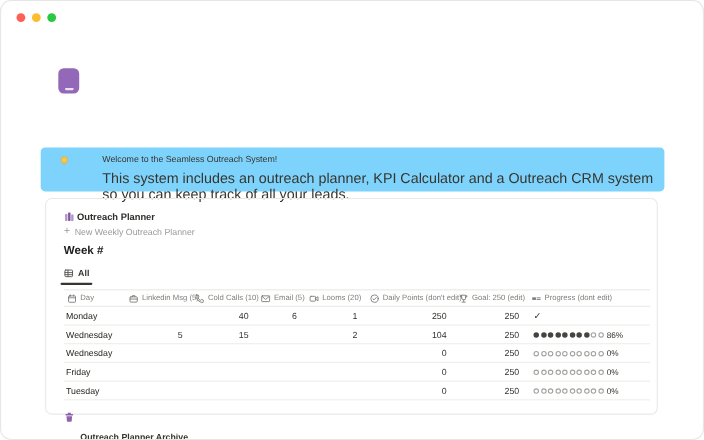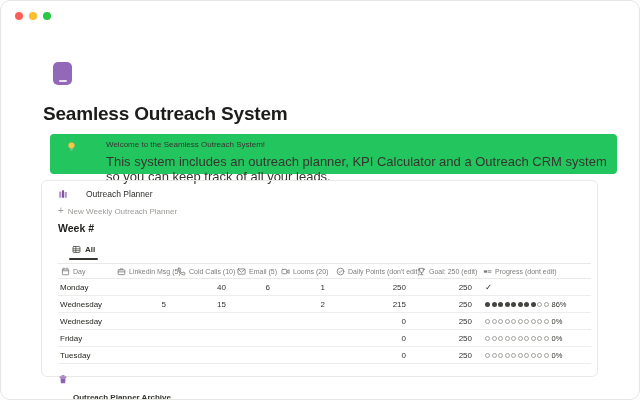--- a/index.html
+++ b/index.html
@@ -10,32 +10,32 @@
   
   .traffic{position:absolute;left:14px;top:11px;display:flex;gap:6px;}
   .tl-dot{width:8px;height:8px;border-radius:50%;}
   .tl-red{background:#ff5f57;} .tl-yellow{background:#febc2e;} .tl-green{background:#28c840;}
   
   .page-icon{position:absolute;left:52px;top:61px;width:19px;height:23px;background:#9368b8;border-radius:5px;}
   .page-icon::after{content:'';position:absolute;left:5.5px;bottom:3px;width:8px;height:2px;border-radius:1px;background:rgba(255,255,255,.8);}
   
   .h1{position:absolute;left:42px;top:102px;font-size:19px;font-weight:700;color:#1c1c1a;letter-spacing:-0.2px;}
   
-  .callout{position:absolute;left:49px;top:133px;width:567px;height:40px;background:#22c55e;border-radius:4px;}
+  .callout{position:absolute;left:36px;top:133px;width:567px;height:40px;background:#7dd3fc;border-radius:4px;}
   .callout .icn{position:absolute;left:16px;top:7px;}
   .callout .l1{position:absolute;left:56px;top:6px;font-size:8px;color:#37352f;}
   .callout .l2{position:absolute;left:56px;top:20px;font-size:13px;color:#37352f;}
   
   .planner{position:absolute;left:40px;top:179px;width:557px;height:197px;border:1px solid #e9e9e7;border-radius:6px;padding:8px 8px 0 16px;}
-  .db-title{display:flex;align-items:flex-start;gap:18px;height:13px;font-size:8.5px;font-weight:400;color:#2f2e2b;}
+  .db-title{display:flex;align-items:flex-end;gap:2px;height:13px;font-size:8.5px;font-weight:700;color:#2f2e2b;}
   .new-row{display:flex;align-items:center;gap:4px;height:12px;margin-top:3px;font-size:8px;color:#9b9a97;}
   .plus{font-size:10px;line-height:8px;color:#9b9a97;}
   .week{margin-top:5px;height:13px;font-size:10.5px;font-weight:700;color:#1d1d1c;}
   .tabs{margin-top:5px;border-bottom:1px solid #e9e9e7;padding-bottom:5px;width:533px;}
-  .tab{position:relative;display:inline-flex;align-items:center;gap:4px;font-size:8px;font-weight:700;color:#37352f;margin-left:14px;}
+  .tab{position:relative;display:inline-flex;align-items:center;gap:4px;font-size:8px;font-weight:700;color:#37352f;margin-left:0;}
   .tab::after{content:'';position:absolute;left:-3px;right:-3px;bottom:-6px;height:2px;background:#37352f;border-radius:1px;}
   
   .tbl{width:533px;}
   .tr{display:flex;align-items:center;height:17px;border-bottom:1px solid #ededeb;}
   .tr-head{height:15px;border-bottom:1px solid #e9e9e7;}
   .th{display:flex;align-items:center;gap:3px;padding-left:3px;font-size:7px;color:#7f7d7a;white-space:nowrap;overflow:visible;}
   .td{display:flex;align-items:center;font-size:8px;color:#34322e;padding-left:3px;white-space:nowrap;}
   .td.right{justify-content:flex-end;padding-right:8px;}
   .td.day{font-weight:500;color:#26251f;padding-left:2px;}
   .icn{display:inline-flex;align-items:center;color:#7f7d7a;}
@@ -58,21 +58,20 @@
 <div class="card">
 
   <div class="traffic">
     <span class="tl-dot tl-red"></span>
     <span class="tl-dot tl-yellow"></span>
     <span class="tl-dot tl-green"></span>
   </div>
 
   <div class="page-icon"></div>
 
-  <div class="h1">Seamless Outreach System</div>
 
   <div class="callout">
     <span class="icn">
         <svg width="11" height="11" viewBox="0 0 12 12">
           <circle cx="6" cy="4.8" r="3.3" fill="#f7c948" stroke="#dba63c" stroke-width="0.6"></circle>
           <rect x="4.6" y="8" width="2.8" height="1.2" rx="0.4" fill="#b8b5ae"></rect>
           <rect x="4.9" y="9.5" width="2.2" height="0.9" rx="0.4" fill="#b8b5ae"></rect>
         </svg>
       </span>
     <div class="l1">Welcome to the Seamless Outreach System!</div>
@@ -208,21 +207,21 @@
             <div class="td" style="width: 110px;">
               <span class="check">✓</span>
             </div>
           </div>
           <div class="tr">
             <div class="td day" style="width: 56px;">Wednesday</div>
             <div class="td right" style="width: 60px;">5</div>
             <div class="td right" style="width: 60px;">15</div>
             <div class="td right" style="width: 44px;"></div>
             <div class="td right" style="width: 55px;">2</div>
-            <div class="td right" style="width: 81px;">215</div>
+            <div class="td right" style="width: 81px;">104</div>
             <div class="td right" style="width: 66px;">250</div>
             <div class="td" style="width: 110px;">
               <span class="dots">
                 <span class="dot f"></span>
                 <span class="dot f"></span>
                 <span class="dot f"></span>
                 <span class="dot f"></span>
                 <span class="dot f"></span>
                 <span class="dot f"></span>
                 <span class="dot f"></span>

